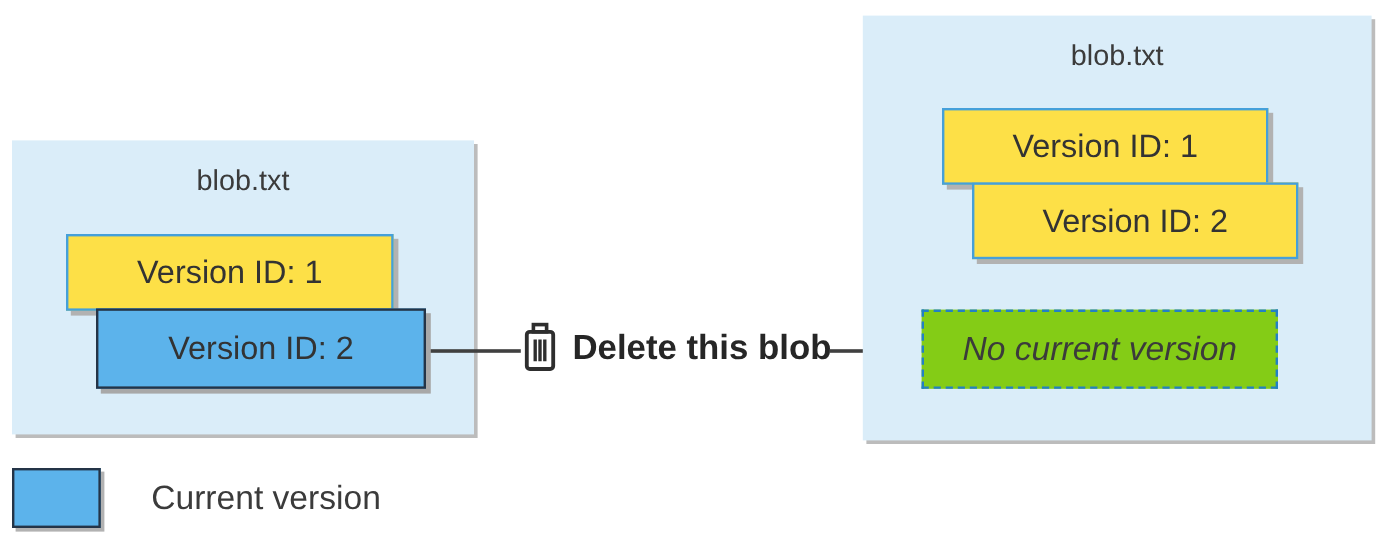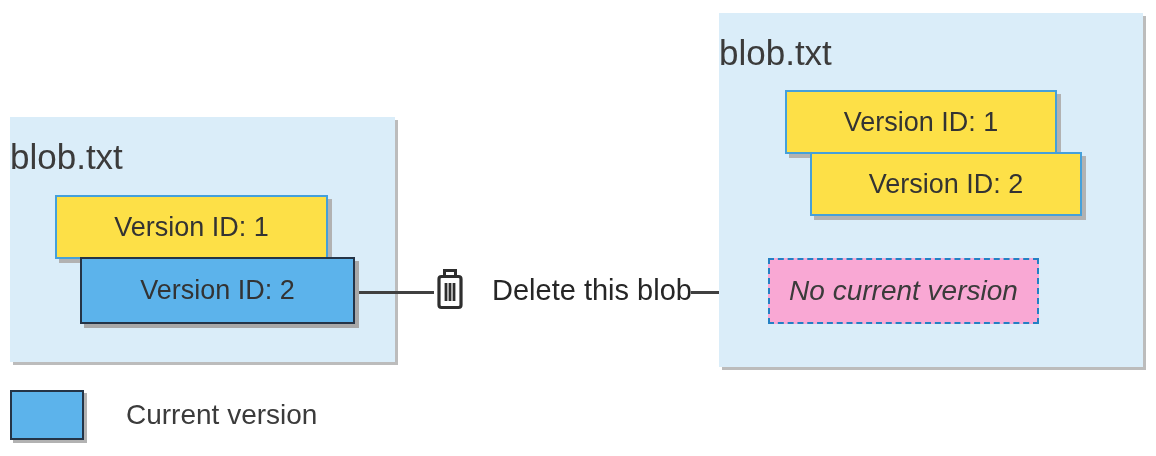--- a/index.html
+++ b/index.html
@@ -15,22 +15,22 @@
   .container {
     position: absolute;
     background: #daedf9;
     box-shadow: 3px 3px 0 0 #bcbcbc;
   }
   .container.before { left: 10px; top: 117px; width: 385px; height: 245px; }
   .container.after  { left: 719px; top: 13px; width: 424px; height: 354px; }
   .blob-title {
     position: absolute;
     left: 0; right: 0;
-    text-align: left;
-    font-size: 35px;
+    text-align: center;
+    font-size: 24px;
     color: #3b3b3b;
   }
   .container.before .blob-title { top: 20px; }
   .container.after  .blob-title { top: 20px; }
   .version {
     position: absolute;
     display: flex;
     align-items: center;
     justify-content: center;
     font-size: 27px;
@@ -46,22 +46,22 @@
     background: #5cb3eb;
     border: 2.5px solid #243447;
     box-shadow: 4px 4px 0 0 #a8a8a8;
   }
   .before-v1 { left: 45px; top: 78px;  width: 273px; height: 64px; }
   .before-v2 { left: 70px; top: 140px; width: 275px; height: 67px; z-index: 2; }
   .after-v1  { left: 66px; top: 77px;  width: 272px; height: 64px; }
   .after-v2  { left: 91px; top: 139px; width: 272px; height: 64px; z-index: 2; }
   .no-current {
     position: absolute;
-    left: 49px; top: 245px; width: 271px; height: 66px;
-    background: #f9a8d4;
+    left: 49px; top: 245px; width: 297px; height: 66px;
+    background: #84cc16;
     border: 2px dashed #2380c4;
     display: flex;
     align-items: center;
     justify-content: center;
     font-size: 28px;
     font-style: italic;
     color: #3b3b3b;
     box-sizing: border-box;
   }
   .line {
@@ -80,24 +80,23 @@
     border-left: 17px solid #404040;
   }
   .trash {
     position: absolute;
     left: 431px; top: 268px;
   }
   .delete-label {
     position: absolute;
     left: 477px; top: 274px;
     font-size: 29px;
-    font-weight: normal;
+    font-weight: bold;
     color: #262626;
     white-space: nowrap;
-    margin-left: 15px;
   }
   .legend-item {
     position: absolute;
     display: flex;
     align-items: center;
   }
   .legend-item.current-key  { left: 10px;  top: 390px; gap: 18px; }
   .legend-item.previous-key { left: 318px; top: 390px; }
   .swatch {
     width: 74px; height: 50px;

